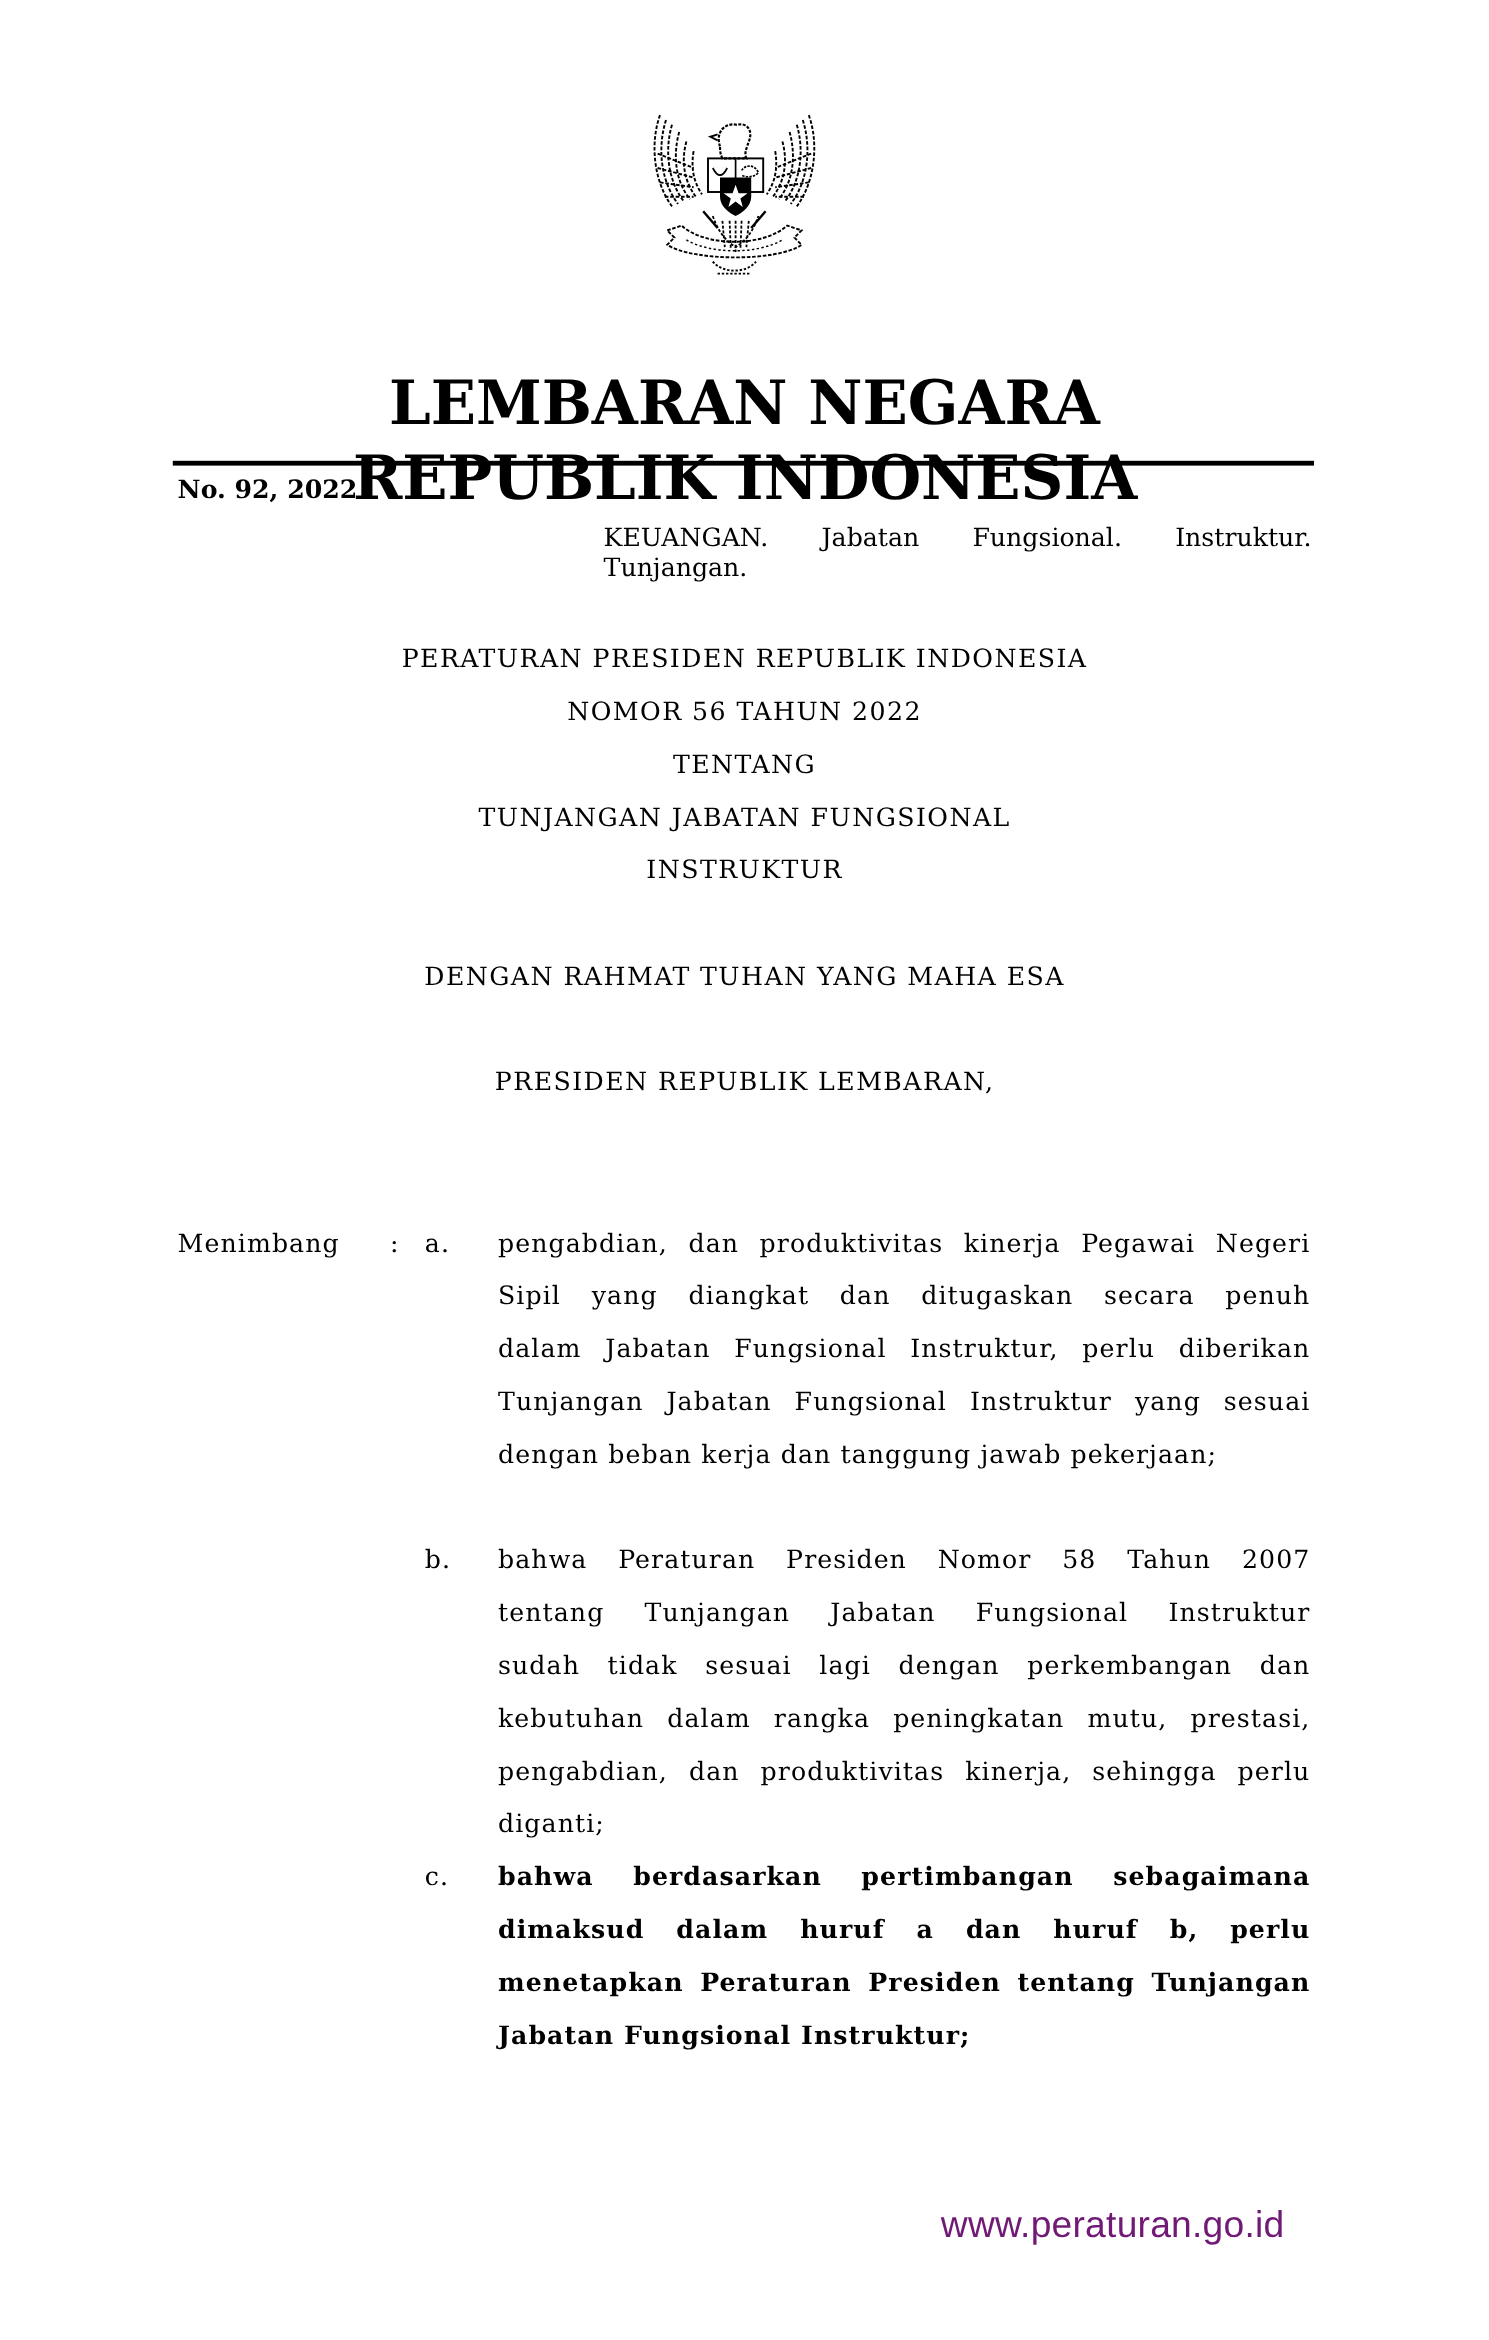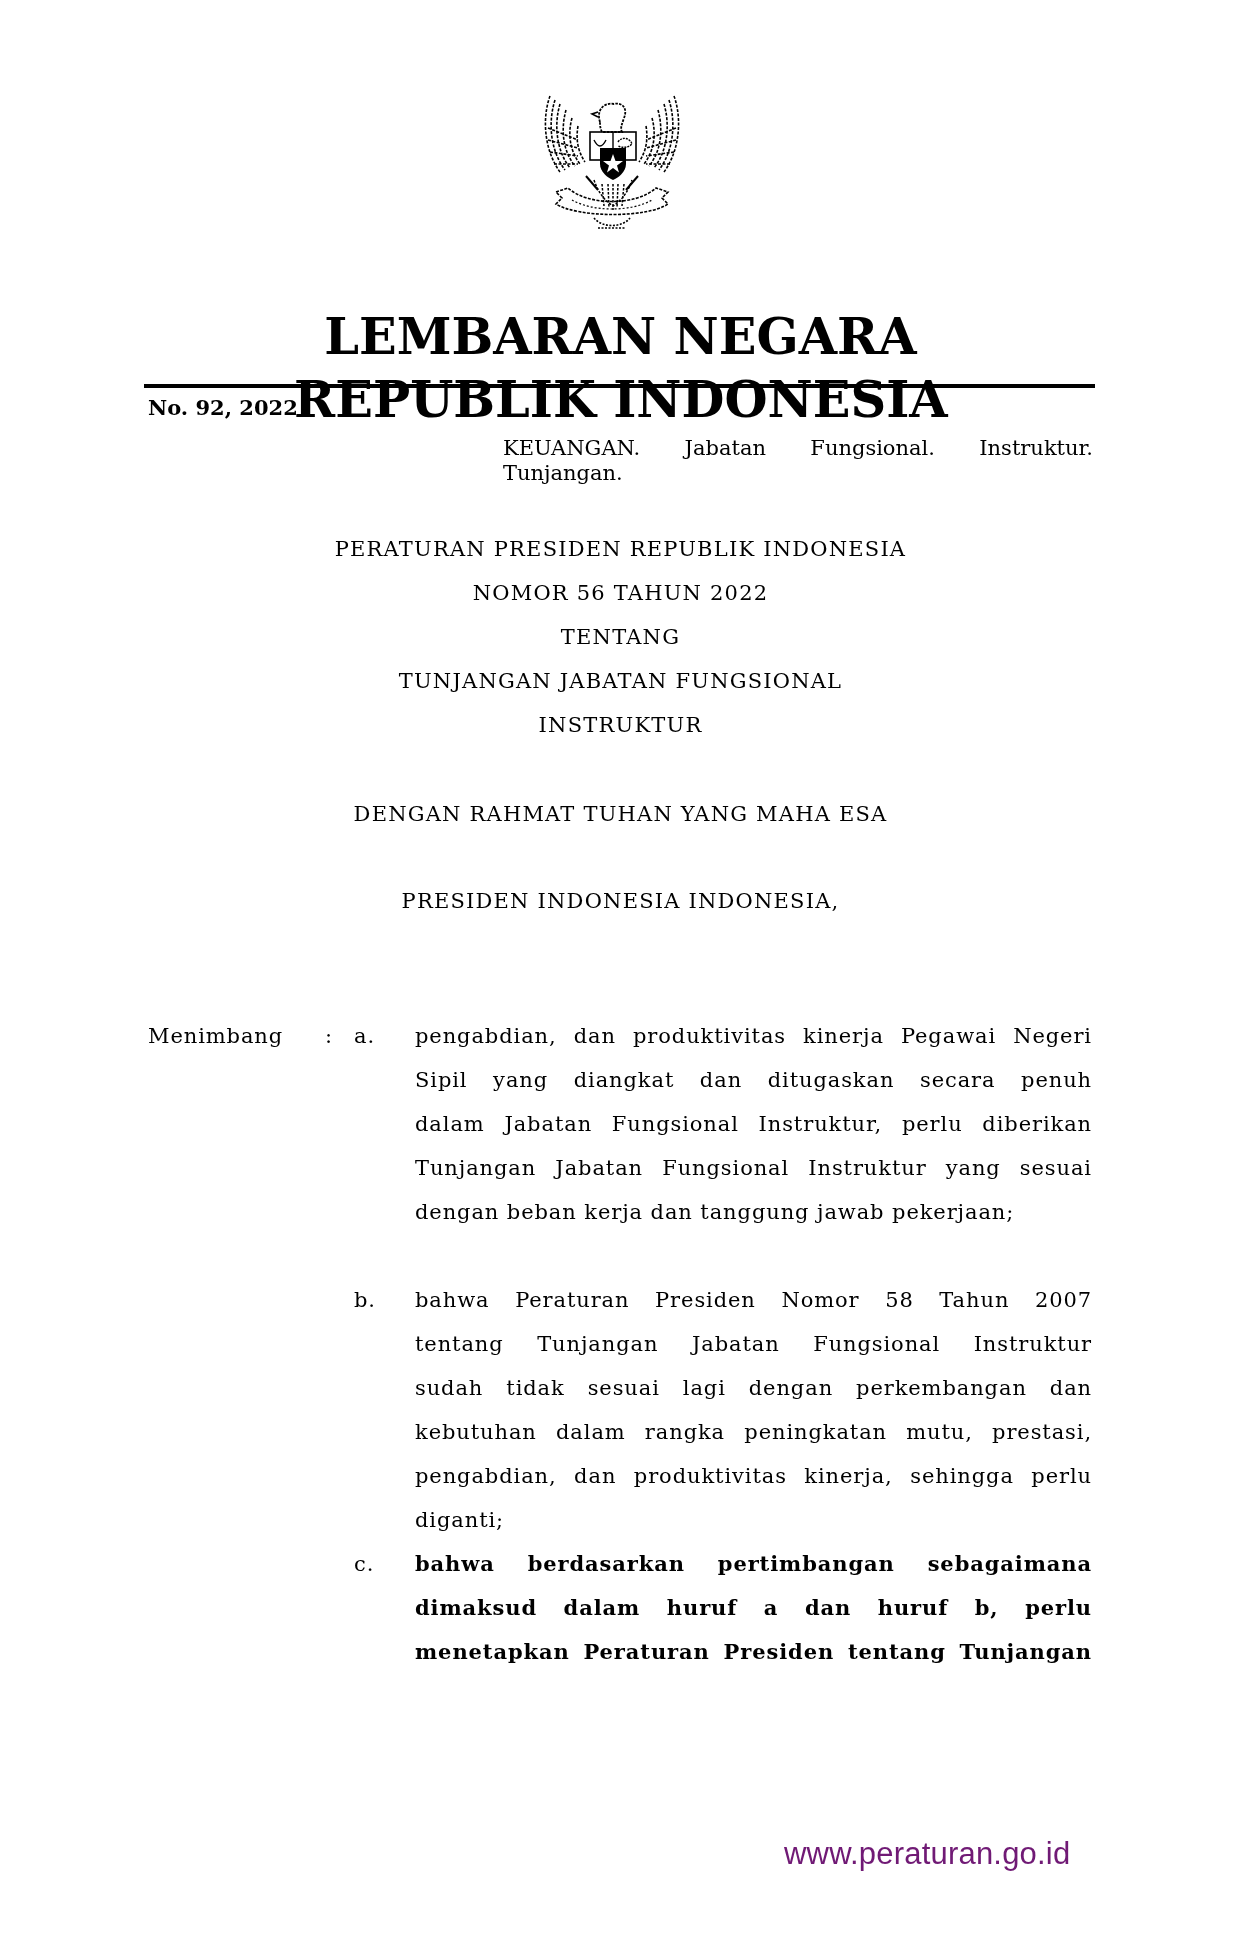--- a/index.html
+++ b/index.html
@@ -116,21 +116,21 @@
 
 <div class="abs heading" style="top:527px;">
   <div>PERATURAN PRESIDEN REPUBLIK INDONESIA</div>
   <div>NOMOR 56 TAHUN 2022</div>
   <div>TENTANG</div>
   <div>TUNJANGAN JABATAN FUNGSIONAL</div>
   <div>INSTRUKTUR</div>
 </div>
 
 <div class="abs heading" style="top:792px;">DENGAN RAHMAT TUHAN YANG MAHA ESA</div>
-<div class="abs heading" style="top:879px;">PRESIDEN INDONESIA INDONESIA,</div>
+<div class="abs heading" style="top:879px;">PRESIDEN REPUBLIK LEMBARAN,</div>
 
 <div class="abs body-text label">Menimbang</div>
 <div class="abs body-text colon">:</div>
 
 <div class="abs body-text item-letter" style="top:1014px;">a.</div>
 <div class="abs body-text item-body" style="top:1014px;">
   <span class="ln">pengabdian, dan produktivitas kinerja Pegawai Negeri</span>
   <span class="ln">Sipil yang diangkat dan ditugaskan secara penuh</span>
   <span class="ln">dalam Jabatan Fungsional Instruktur, perlu diberikan</span>
   <span class="ln">Tunjangan Jabatan Fungsional Instruktur yang sesuai</span>
@@ -145,15 +145,16 @@
   <span class="ln">kebutuhan dalam rangka peningkatan mutu, prestasi,</span>
   <span class="ln">pengabdian, dan produktivitas kinerja, sehingga perlu</span>
   <span class="ln last">diganti;</span>
 </div>
 
 <div class="abs body-text item-letter" style="top:1542px;">c.</div>
 <div class="abs body-text item-body" style="top:1542px;font-weight:bold;">
   <span class="ln">bahwa berdasarkan pertimbangan sebagaimana</span>
   <span class="ln">dimaksud dalam huruf a dan huruf b, perlu</span>
   <span class="ln">menetapkan Peraturan Presiden tentang Tunjangan</span>
+  <span class="ln last">Jabatan Fungsional Instruktur;</span>
 </div>
 
 <div class="abs watermark">www.peraturan.go.id</div>
 
 </body></html>

